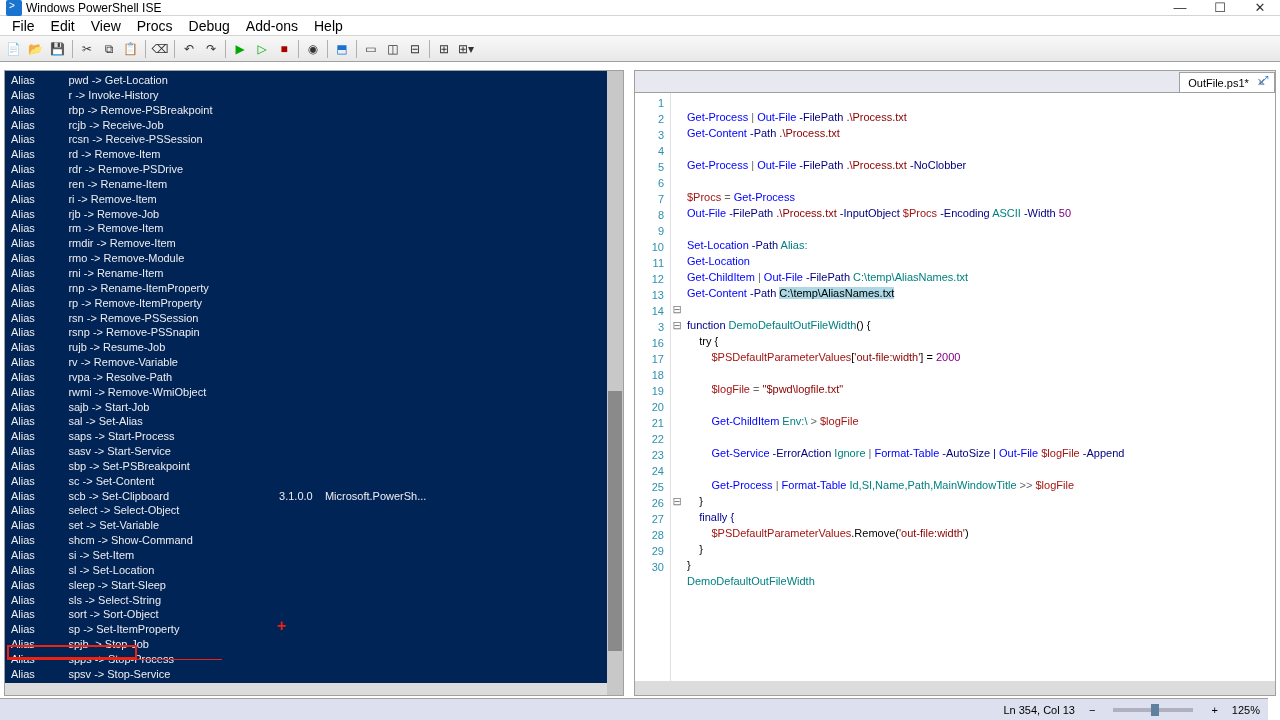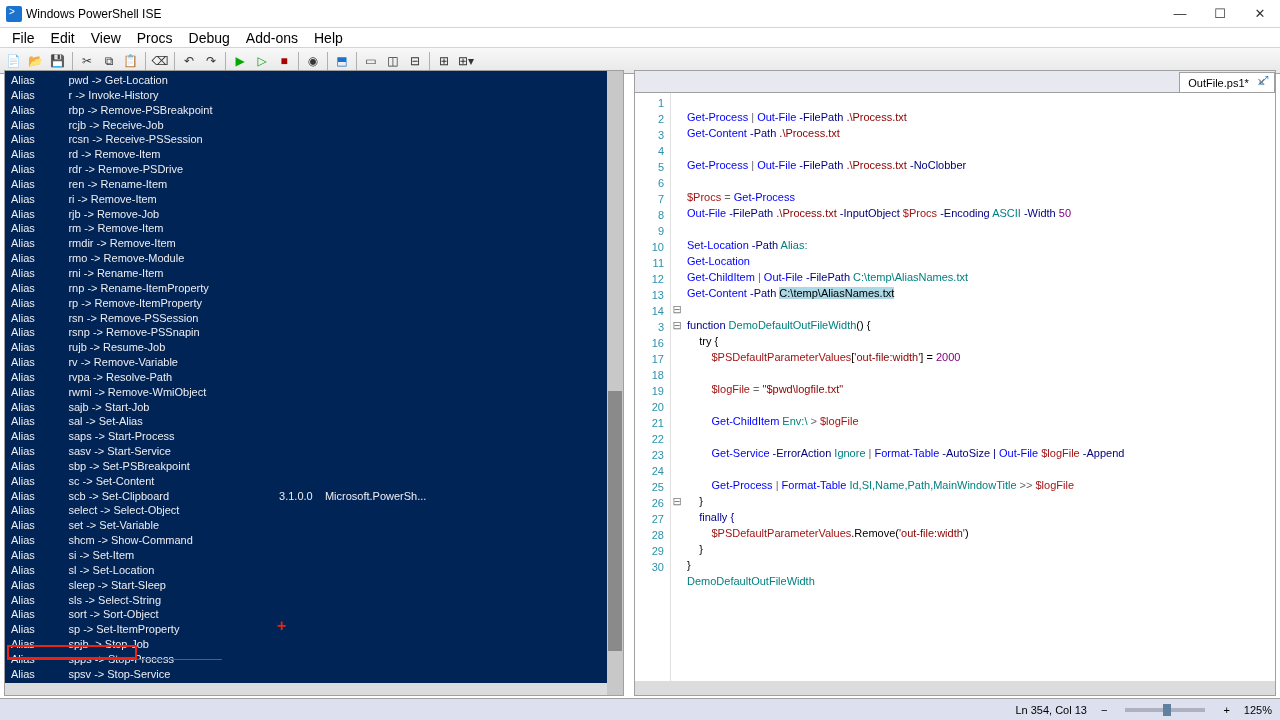--- a/index.html
+++ b/index.html
@@ -1,19 +1,19 @@
 <!DOCTYPE html>
 <html><head>
 <meta charset="utf-8">
 <style>
 * { margin:0; padding:0; box-sizing:border-box; font-family:"Segoe UI",Tahoma,sans-serif; font-size:11px; }
 body { width:1280px; height:720px; background:#fff; overflow:hidden; position:relative; }
 
 
-.title-bar { height:28px; background:#fff; display:flex; align-items:center; border-bottom:1px solid #d4d4d4; }
+.title-bar { height:16px; background:#fff; display:flex; align-items:center; border-bottom:1px solid #d4d4d4; }
 .title-bar .icon { width:16px; height:16px; margin:0 4px 0 6px; background:#1a73cf; border-radius:2px; position:relative; }
 .title-bar .icon::after { content:">"; position:absolute; color:#fff; font-size:10px; left:3px; top:0; }
 .title-bar .title { font-size:12px; }
 .title-bar .win-controls { margin-left:auto; display:flex; }
 .title-bar .win-btn { width:40px; height:22px; display:flex; align-items:center; justify-content:center; font-size:13px; color:#333; }
 
 
 .menu-bar { height:20px; display:flex; align-items:center; padding-left:4px; border-bottom:1px solid #d4d4d4; }
 .menu-bar .menu-item { padding:2px 8px; font-size:14px; cursor:default; }
 
@@ -55,21 +55,21 @@
 .c-string { color:#8b0000; }
 .c-var { color:#a31515; }
 .c-op { color:#696969; }
 .c-type { color:#008080; }
 .c-keyword { color:#00008b; }
 .c-num { color:#800080; }
 .c-provider { color:#008080; }
 .c-sel { background:#add8e6; }
 
 
-.status-bar { position:absolute; left:0; right:0; bottom:0; height:22px; background:#dde1ef; display:flex; align-items:center; padding:0 8px; border-top:1px solid #a0a0a0; font-size:11px; }
+.status-bar { position:absolute; left:0; right:12px; bottom:0; height:22px; background:#dde1ef; display:flex; align-items:center; padding:0 8px; border-top:1px solid #a0a0a0; font-size:11px; }
 .status-bar .right { margin-left:auto; display:flex; gap:14px; align-items:center; }
 .zoom-slider { width:80px; height:4px; background:#b0b0c0; position:relative; margin:0 4px; }
 .zoom-thumb { position:absolute; width:8px; height:12px; background:#6080a0; top:-4px; left:38px; }
 .expand-icon { position:absolute; top:2px; right:2px; width:14px; height:14px; color:#1a73cf; font-size:12px; }
 </style>
 </head>
 <body>
 
 <div class="title-bar">
   <div class="icon"></div>

